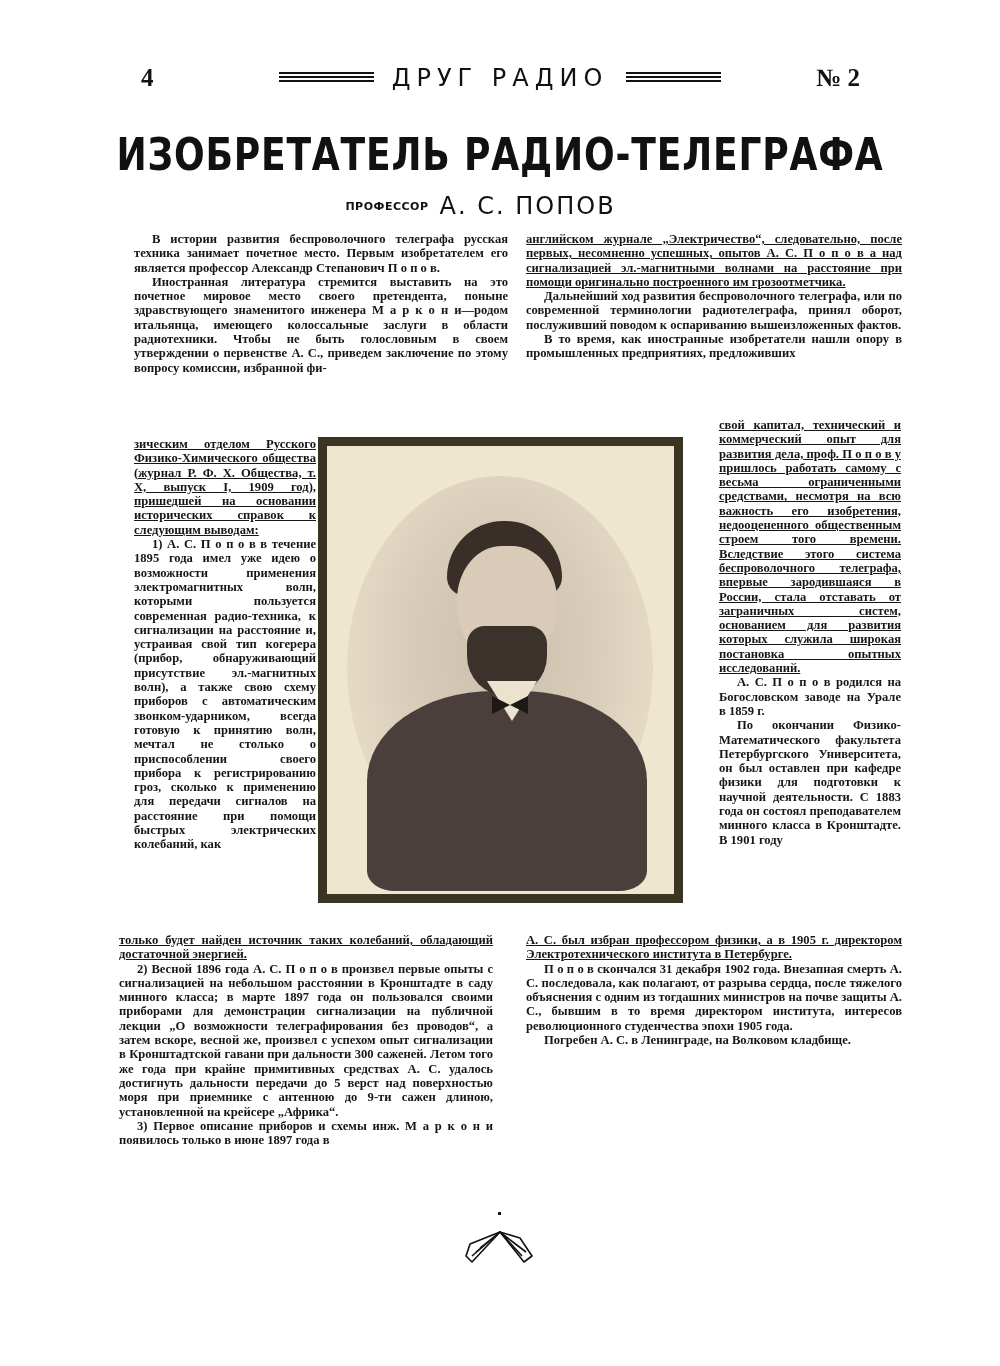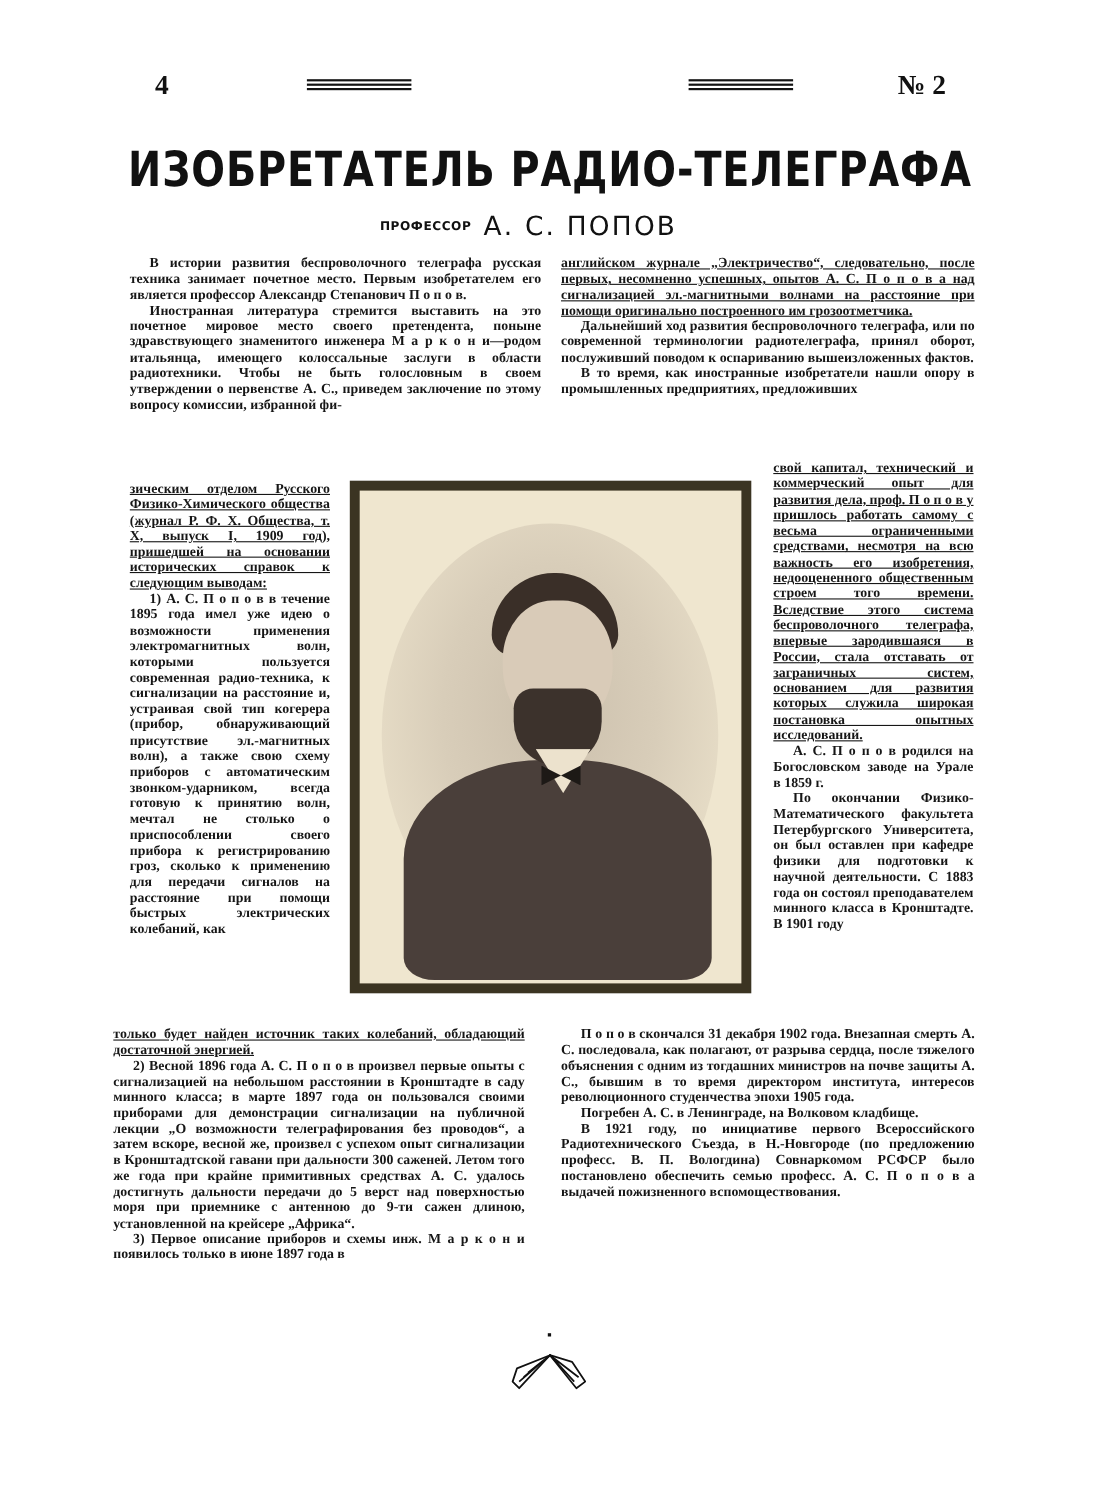--- a/index.html
+++ b/index.html
@@ -18,21 +18,21 @@
   .rule-l { left: 279px; }
   .rule-r { left: 626px; }
 
   .title { position: absolute; top: 128px; left: 0; width: 1000px; text-align: center;
     font-family: "DejaVu Sans", sans-serif; font-size: 44px; line-height: 54px; font-weight: bold;
     transform: scaleX(0.82); letter-spacing: 1px; }
   .subtitle { position: absolute; top: 192px; left: 0; width: 961px; text-align: center; }
   .subtitle .small { font-family: "DejaVu Sans", sans-serif; font-size: 11px; font-weight: bold; letter-spacing: 0.5px; vertical-align: middle; }
   .subtitle .big { font-family: "DejaVu Sans", sans-serif; font-size: 24px; letter-spacing: 2px; vertical-align: middle; margin-left: 6px; }
 
-  .col { position: absolute; font-family: "Liberation Serif", serif; font-size: 12.6px; line-height: 14.3px; text-align: justify; font-weight: bold; color: #161616; }
+  .col { position: absolute; font-family: "Liberation Serif", serif; font-size: 12.6px; line-height: 14.3px; text-align: justify; font-weight: bold; color: #161616; margin-left: 16px; }
   .col p { margin: 0; text-indent: 18px; }
   .col p.noindent { text-indent: 0; text-decoration: underline; }
   .col-left-top { left: 118px; top: 232px; width: 374px; }
   .col-left-narrow { left: 118px; top: 422px; width: 182px; }
   .col-left-bottom { left: 103px; top: 933px; width: 374px; }
   .col-right-top { left: 510px; top: 232px; width: 376px; }
   .col-right-narrow { left: 703px; top: 403px; width: 182px; }
   .col-right-bottom { left: 510px; top: 933px; width: 376px; }
 
   .photo { position: absolute; left: 318px; top: 437px; width: 365px; height: 466px;
@@ -53,20 +53,21 @@
 </head>
 <body>
 
 <div class="hdr">
   <span class="hdr-num hdr-page">4</span>
   <div class="rule rule-l">
       <span></span>
       <span></span>
       <span></span>
     </div>
+  <span class="hdr-title">ДРУГ РАДИО</span>
   <div class="rule rule-r">
       <span></span>
       <span></span>
       <span></span>
     </div>
   <span class="hdr-num hdr-issue">№ 2</span>
 </div>
 
 <div class="title">ИЗОБРЕТАТЕЛЬ РАДИО-ТЕЛЕГРАФА</div>
 <div class="subtitle">
@@ -104,23 +105,23 @@
   <p class="noindent">английском журнале „Электричество“, следовательно, после первых, несомненно успешных, опытов А. С. П о п о в а над сигнализацией эл.-магнитными волнами на расстояние при помощи оригинально построенного им грозоотметчика.</p>
   <p>Дальнейший ход развития беспроволочного телеграфа, или по современной терминологии радиотелеграфа, принял оборот, послуживший поводом к оспариванию вышеизложенных фактов.</p>
   <p>В то время, как иностранные изобретатели нашли опору в промышленных предприятиях, предложивших</p>
 </div>
 <div class="col col-right-narrow" style="top:418px;">
   <p class="noindent">свой капитал, технический и коммерческий опыт для развития дела, проф. П о п о в у пришлось работать самому с весьма ограниченными средствами, несмотря на всю важность его изобретения, недооцененного общественным строем того времени. Вследствие этого система беспроволочного телеграфа, впервые зародившаяся в России, стала отставать от заграничных систем, основанием для развития которых служила широкая постановка опытных исследований.</p>
   <p>А. С. П о п о в родился на Богословском заводе на Урале в 1859 г.</p>
   <p>По окончании Физико-Математического факультета Петербургского Университета, он был оставлен при кафедре физики для подготовки к научной деятельности. С 1883 года он состоял преподавателем минного класса в Кронштадте. В 1901 году</p>
 </div>
 <div class="col col-right-bottom">
+  <p class="noindent">А. С. был избран профессором физики, а в 1905 г. директором Электротехнического института в Петербурге.</p>
   <p>П о п о в скончался 31 декабря 1902 года. Внезапная смерть А. С. последовала, как полагают, от разрыва сердца, после тяжелого объяснения с одним из тогдашних министров на почве защиты А. С., бывшим в то время директором института, интересов революционного студенчества эпохи 1905 года.</p>
   <p>Погребен А. С. в Ленинграде, на Волковом кладбище.</p>
-  <p>В 1921 году, по инициативе первого Всероссийского Радиотехнического Съезда, в Н.-Новгороде (по предложению професс. В. П. Вологдина) Совнаркомом РСФСР было постановлено обеспечить семью професс. А. С. П о п о в а выдачей пожизненного вспомоществования.</p>
 </div>
 
 <div class="dot"></div>
 
 <svg class="ornament" viewBox="0 0 80 48">
   <g fill="none" stroke="#111" stroke-width="1.6" stroke-linejoin="round">
     <path d="M40 10 L10 22 L6 34 L12 40 L40 10 Z"></path>
     <path d="M40 10 L16 30 M40 10 L12 34 M40 10 L20 26"></path>
     <path d="M40 10 L60 16 L72 34 L64 40 L40 10 Z"></path>
     <path d="M40 10 L62 34 M40 10 L66 30 M40 10 L58 24"></path>

